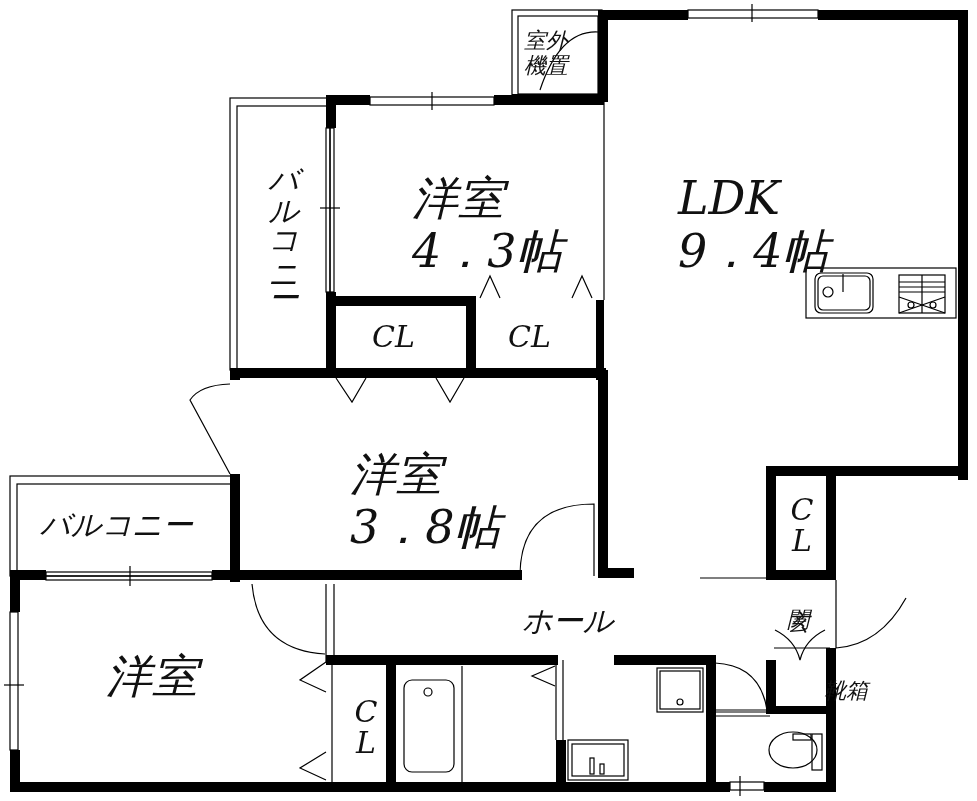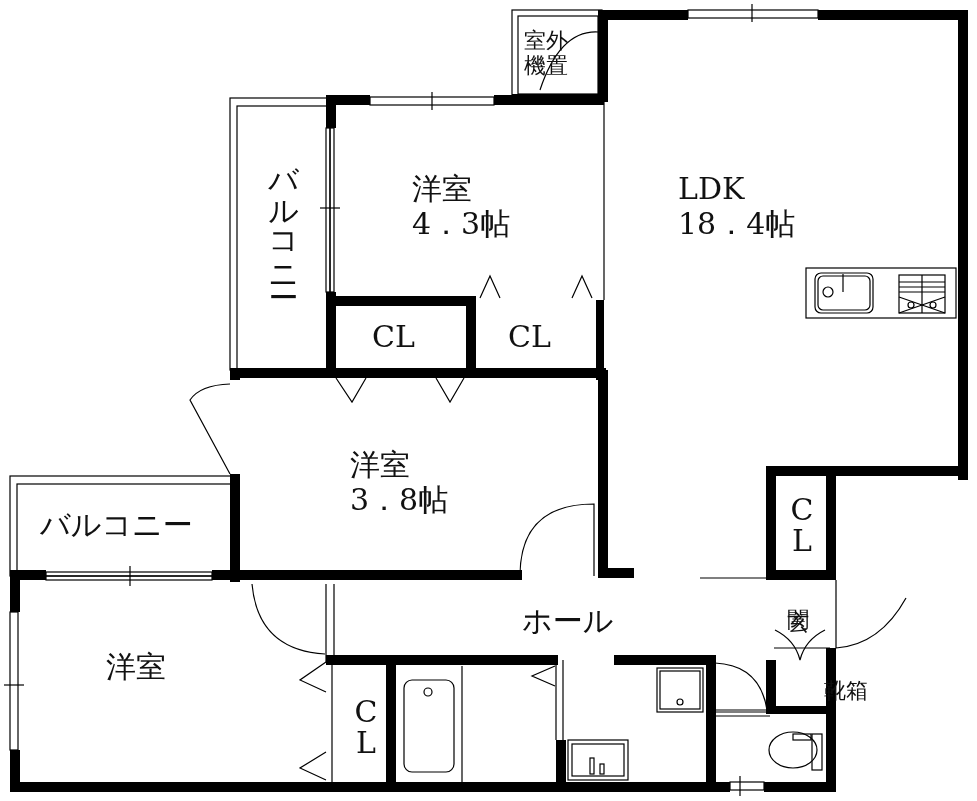--- a/index.html
+++ b/index.html
@@ -1,19 +1,19 @@
 <!DOCTYPE html>
 <html><head>
 <meta charset="utf-8">
 <style>
   html, body { margin:0; padding:0; background:#ffffff; }
   body { width:977px; height:801px; overflow:hidden; position:relative; }
   svg.plan { position:absolute; left:0; top:0; }
-  .lbl { position:absolute; font-family:"DejaVu Serif","Liberation Serif",serif; color:#111; line-height:1.15; white-space:nowrap; }
-  .big { font-size:30px; }
+  .lbl { position:absolute; font-family:"DejaVu Serif","Liberation Serif",serif; color:#111; line-height:1.15; white-space:nowrap;font-style:italic; }
+  .big { font-size:46px; }
   .mid { font-size:30px; }
   .sm { font-size:22px; }
   .vert { writing-mode: vertical-rl; text-orientation: upright; }
 </style>
 </head>
 <body>
 
 <svg class="plan" width="977" height="801" viewBox="0 0 977 801" xmlns="http://www.w3.org/2000/svg">
   <g fill="none" stroke="#000" stroke-width="1.2">
 
@@ -131,21 +131,21 @@
     <rect x="326" y="655" width="232" height="10"></rect>
     <rect x="614" y="655" width="100" height="10"></rect>
     <rect x="706" y="655" width="10" height="135"></rect>
     <rect x="386" y="655" width="10" height="135"></rect>
     <rect x="556" y="740" width="10" height="50"></rect>
   </g>
 </svg>
 
 <div class="lbl big" style="left:678px;top:172px;">
   <div>LDK</div>
-  <div>18．4帖</div>
+  <div>9．4帖</div>
 </div>
 <div class="lbl big" style="left:412px;top:172px;">
   <div>洋室</div>
   <div>4．3帖</div>
 </div>
 <div class="lbl big" style="left:350px;top:448px;">
   <div>洋室</div>
   <div>3．8帖</div>
 </div>
 <div class="lbl big" style="left:106px;top:650px;">

